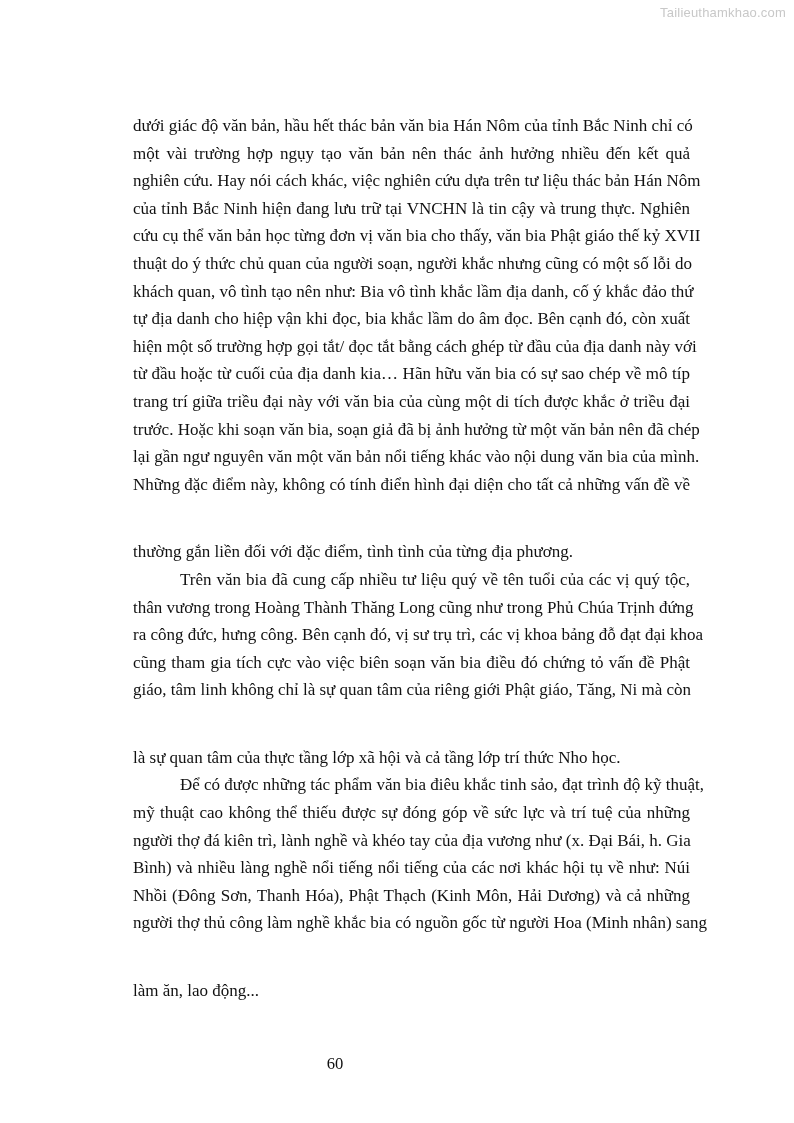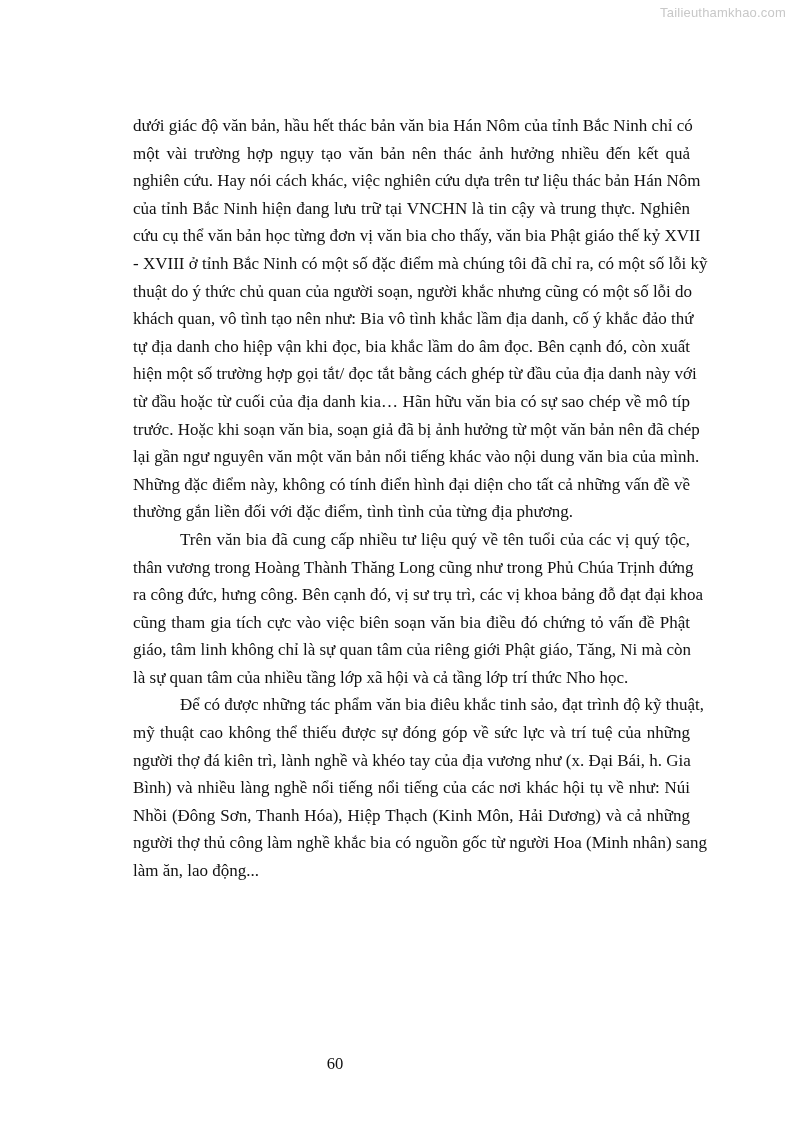--- a/index.html
+++ b/index.html
@@ -39,20 +39,21 @@
     }
     .para .line {
       display: block;
       text-align: justify;
       text-align-last: justify;
       white-space: nowrap;
       height: 27.6px;
     }
     .para .line.last {
       text-align-last: left;
+      margin-top: 40px;
     }
     .indent {
       text-indent: 47px;
     }
     .page-number {
       position: absolute;
       top: 1054px;
       left: 0;
       width: 670px;
       text-align: center;
@@ -66,45 +67,45 @@
 <div class="watermark">Tailieuthamkhao.com</div>
 
 <div class="content">
 
   <div class="para">
     <span class="line">dưới giác độ văn bản, hầu hết  thác bản văn bia Hán Nôm của tỉnh Bắc Ninh  chỉ có</span>
     <span class="line">một vài trường hợp ngụy tạo văn bản nên thác ảnh hưởng nhiều đến kết quả</span>
     <span class="line">nghiên cứu. Hay nói cách khác, việc nghiên cứu dựa trên tư liệu thác bản Hán Nôm</span>
     <span class="line">của tỉnh Bắc Ninh hiện đang lưu trữ tại VNCHN là tin cậy và trung thực. Nghiên</span>
     <span class="line">cứu cụ thể văn bản học từng đơn vị văn bia cho thấy, văn bia Phật giáo thế kỷ XVII</span>
-    <span class="line">- XVIII ở tỉnh Bắc Ninh có một số đặc điểm mà chúng tôi đã chỉ ra, có một số lỗi kỹ</span>
     <span class="line">thuật do ý thức chủ quan của người soạn, người khắc nhưng cũng có một số lỗi do</span>
     <span class="line">khách quan, vô tình tạo nên như: Bia vô tình khắc lầm địa danh, cố ý khắc đảo thứ</span>
     <span class="line">tự địa danh cho hiệp vận khi đọc, bia khắc lầm do âm đọc. Bên cạnh đó, còn xuất</span>
     <span class="line">hiện một số trường hợp gọi tắt/ đọc tắt bằng cách ghép từ đầu của địa danh này với</span>
     <span class="line">từ đầu hoặc từ cuối của địa danh kia… Hãn hữu văn bia có sự sao chép về mô típ</span>
+    <span class="line">trang trí giữa triều đại này với văn bia của cùng một di tích được khắc ở triều đại</span>
     <span class="line">trước. Hoặc khi soạn văn bia, soạn giả đã bị ảnh hưởng từ một văn bản nên đã chép</span>
     <span class="line">lại gần ngư nguyên văn một văn bản nổi tiếng khác vào nội dung văn bia của mình.</span>
     <span class="line">Những đặc điểm này, không có tính điển hình đại diện cho tất cả những vấn đề về</span>
     <span class="line last">thường gắn liền đối với đặc điểm, tình tình của từng địa phương.</span>
   </div>
 
   <div class="para">
     <span class="line indent">Trên văn bia đã cung cấp nhiều tư liệu quý về tên tuổi của các vị quý tộc,</span>
     <span class="line">thân vương trong Hoàng Thành Thăng Long cũng như trong Phủ Chúa Trịnh đứng</span>
     <span class="line">ra công đức, hưng công. Bên cạnh đó, vị sư trụ trì, các vị khoa bảng đỗ đạt đại khoa</span>
     <span class="line">cũng tham gia tích cực vào việc biên soạn văn bia điều đó chứng tỏ vấn đề Phật</span>
     <span class="line">giáo, tâm linh không chỉ là sự quan tâm của riêng giới Phật giáo, Tăng, Ni mà còn</span>
-    <span class="line last">là sự quan tâm của nhiều tầng lớp xã hội và cả tầng lớp trí thức Nho học.</span>
+    <span class="line last">là sự quan tâm của thực tầng lớp xã hội và cả tầng lớp trí thức Nho học.</span>
   </div>
 
   <div class="para">
     <span class="line indent">Để có được những tác phẩm văn bia điêu khắc tinh sảo, đạt trình độ kỹ thuật,</span>
     <span class="line">mỹ thuật cao không thể thiếu được sự đóng góp về sức lực và trí tuệ của những</span>
     <span class="line">người thợ đá kiên trì, lành nghề và khéo tay của địa vương  như (x. Đại Bái, h. Gia</span>
     <span class="line">Bình) và nhiều làng nghề nổi tiếng nổi tiếng của các nơi khác hội tụ về như: Núi</span>
-    <span class="line">Nhồi (Đông Sơn, Thanh Hóa), Hiệp Thạch (Kinh Môn, Hải Dương) và cả những</span>
+    <span class="line">Nhồi (Đông Sơn, Thanh Hóa), Phật Thạch (Kinh Môn, Hải Dương) và cả những</span>
     <span class="line">người thợ thủ công làm nghề khắc bia có nguồn gốc từ người Hoa (Minh nhân) sang</span>
     <span class="line last">làm ăn, lao động...</span>
   </div>
 </div>
 
 <div class="page-number">60</div>
 
 </body></html>

